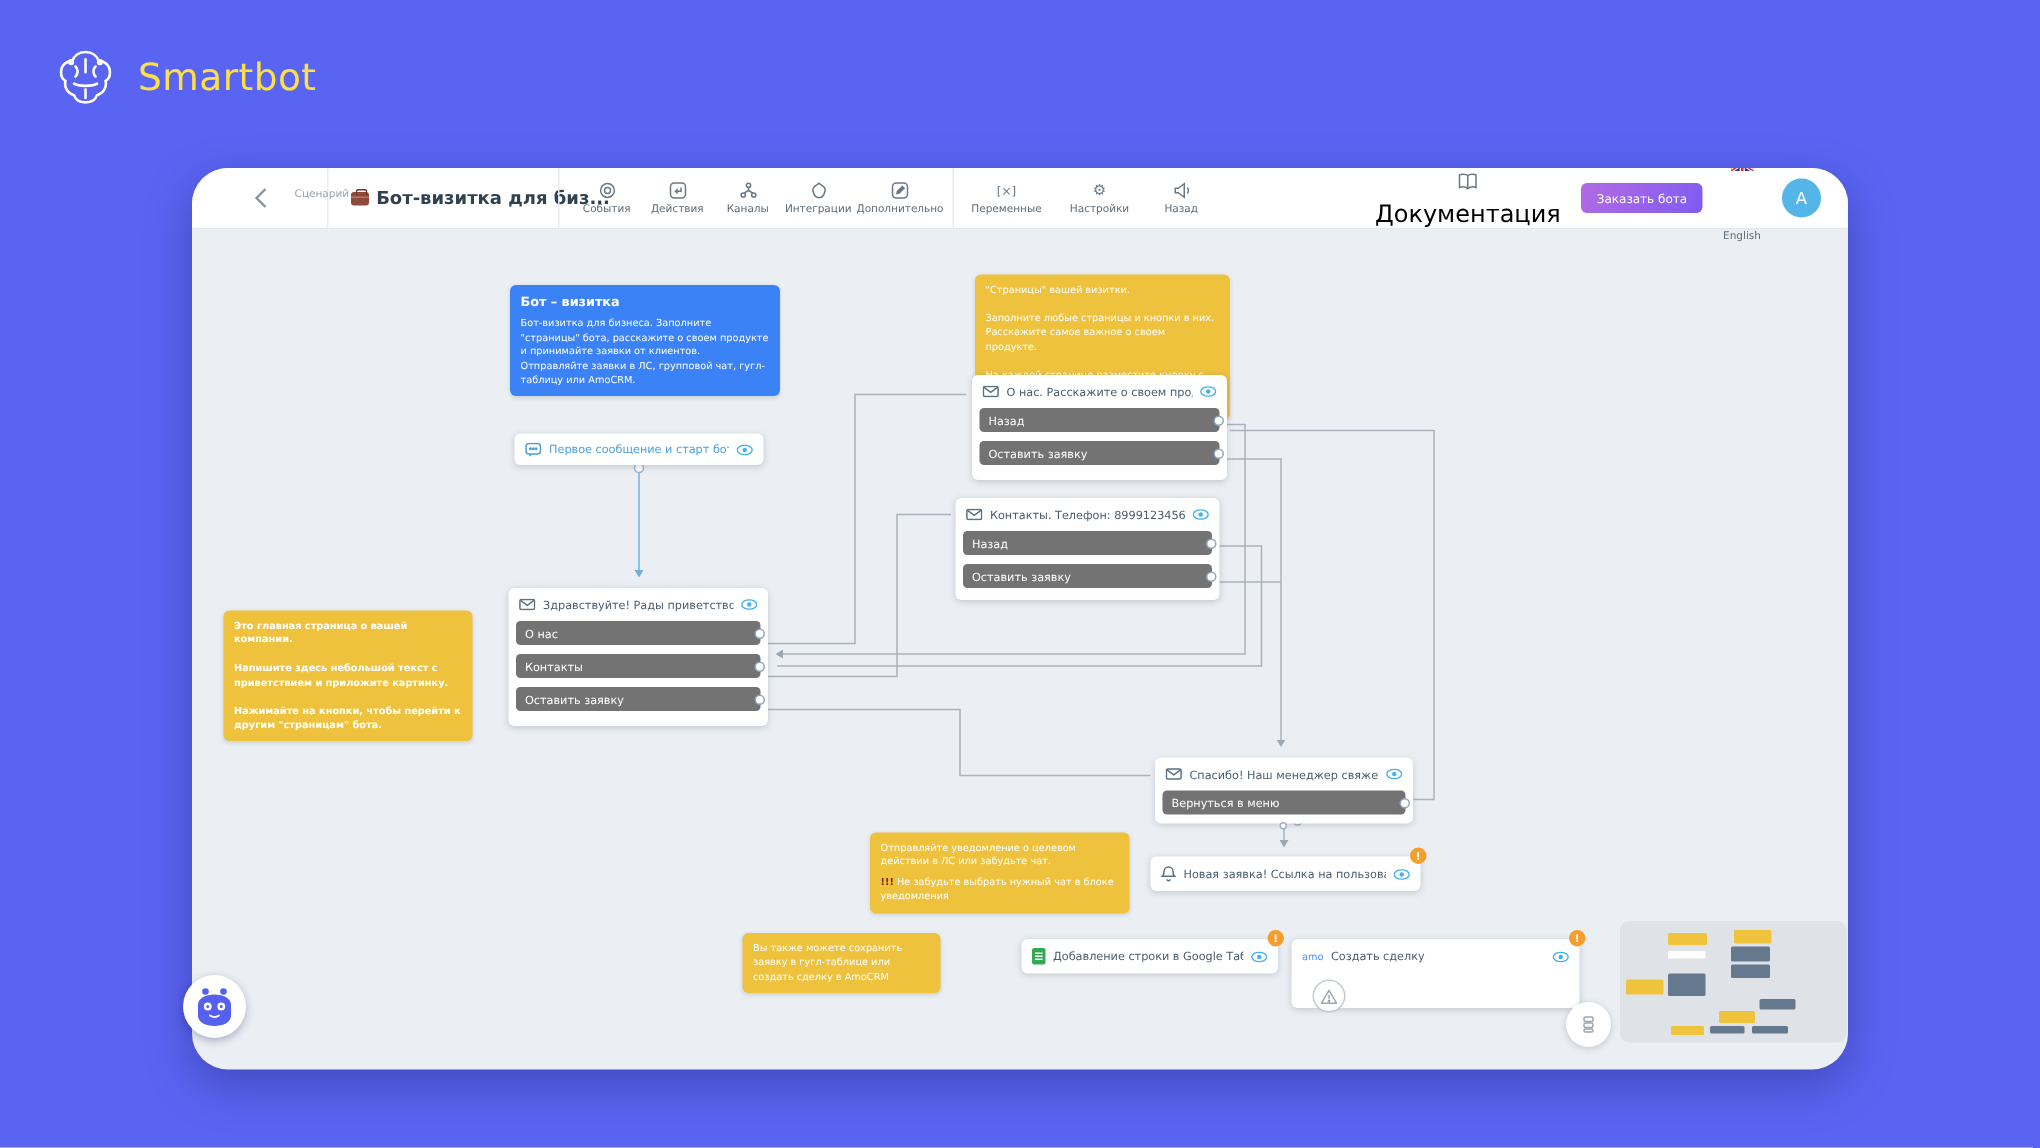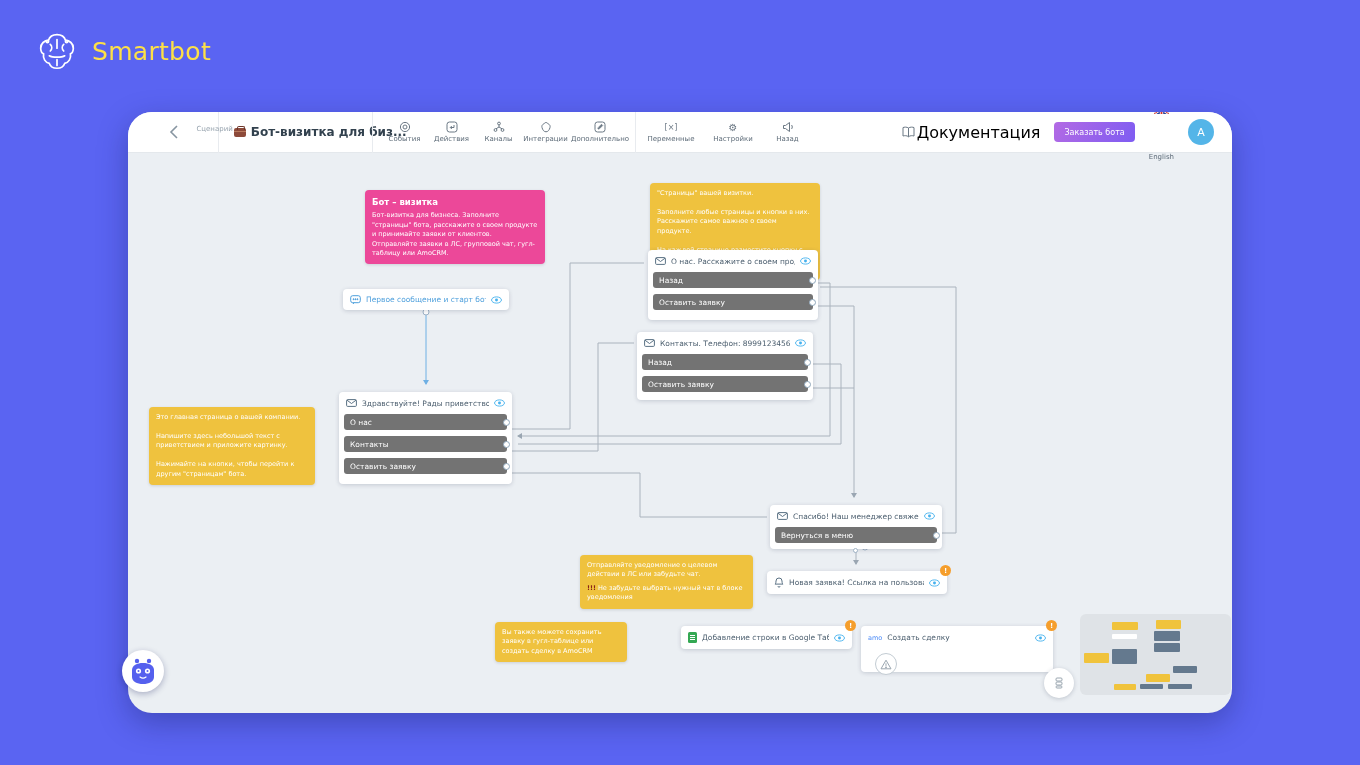--- a/index.html
+++ b/index.html
@@ -24,34 +24,34 @@
   .scenario-title { font-size:12px; font-weight:bold; color:#32414e; white-space:nowrap; overflow:hidden; }
   .briefcase { width:12px; height:9px; background:#8d4a3a; border-radius:2px; position:relative; flex:none; }
   .briefcase:before { content:""; position:absolute; left:3px; top:-2px; width:6px; height:3px; border:1px solid #6d3528; border-bottom:none; border-radius:2px 2px 0 0; }
   .briefcase:after { content:""; position:absolute; left:0; top:3px; width:12px; height:1px; background:#b97a5e; }
   .tabs { display:flex; align-items:center; }
   .tab { width:47px; display:flex; flex-direction:column; align-items:center; gap:2px; cursor:pointer; padding:0 1px; }
   .tab.wide { width:62px; }
   .tab .ticon { height:12px; display:flex; align-items:center; justify-content:center; color:#6b7884; font-size:10px; }
   .tab .tlabel { font-size:7px; color:#5d6b78; white-space:nowrap; }
   .hdr-right { margin-left:auto; display:flex; align-items:center; gap:14px; padding-right:18px; }
-  .docs { display:flex; flex-direction:row; align-items:center; gap:2px; cursor:pointer; }
+  .docs { display:flex; flex-direction:column; align-items:center; gap:2px; cursor:pointer; }
   .order-btn { height:20px; padding:0 10px; border:none; border-radius:4px; color:#fff; font-size:8px; font-family:inherit;
                background:linear-gradient(120deg,#b36ae4,#7e5cf2); cursor:pointer; }
   .lang { display:flex; flex-direction:column; align-items:center; gap:2px; cursor:pointer; }
   .lang-label { font-size:7px; color:#5d6b78;margin-top:37px; }
   .avatar { width:26px; height:26px; border-radius:50%; background:#54b5e8; color:#fff; font-size:11px; display:flex; align-items:center; justify-content:center; cursor:pointer; }
 
   
   .edges { position:absolute; left:0; top:0; width:1104px; height:601px; pointer-events:none; z-index:1; }
 
   
   .note { position:absolute; border-radius:4px; color:#fff; padding:6px 7px; font-size:6.5px; line-height:1.45; z-index:2; box-shadow:0 1px 3px rgba(60,70,90,.18); cursor:grab; }
   .note.yellow { background:#efc23e; }
-  .note.green { background:#ec4899;margin-left:25px; }
+  .note.green { background:#3b82f6; }
   .note-title { font-size:8.5px; font-weight:bold; margin-bottom:3px; }
   .note-body { white-space:pre-line; }
   .bangs { color:#8a2417; font-weight:bold; }
 
   
   .node { position:absolute; background:#fff; border-radius:4px; box-shadow:0 1px 4px rgba(60,70,95,.22); z-index:2; cursor:grab; }
   .node-head { height:22px; display:flex; align-items:center; gap:5px; padding:0 7px; }
   .node-title { font-size:7.5px; color:#4a5d6d; white-space:nowrap; overflow:hidden; flex:1; }
   .node-title.blue { color:#4d9fdc; }
   .eye { flex:none; cursor:pointer; display:flex; }
@@ -244,21 +244,21 @@
   </div>
 
   <div class="note yellow" style="left:522px; top:71px; width:170px;">
     <div class="note-body">"Страницы" вашей визитки.
 
 Заполните любые страницы и кнопки в них. Расскажите самое важное о своем продукте.
 
 На каждой странице разместите кнопку с целевым действием, например, оставить заявку</div>
   </div>
 
-  <div class="note yellow" style="left:21px; top:295px; width:166px;">
+  <div class="note yellow" style="left:21px; top:295px; width:166px;font-weight:bold;">
     <div class="note-body">Это главная страница о вашей компании.
 
 Напишите здесь небольшой текст с приветствием и приложите картинку.
 
 Нажимайте на кнопки, чтобы перейти к другим "страницам" бота.</div>
   </div>
 
   <div class="note yellow" style="left:452px; top:443px; width:173px;">
     <div class="note-body">Отправляйте уведомление о целевом действии в ЛС или забудьте чат.</div>
     <div class="note-body" style="margin-top:4px"><span class="bangs">!!!</span><span> Не забудьте выбрать нужный чат в блоке уведомления</span></div>

